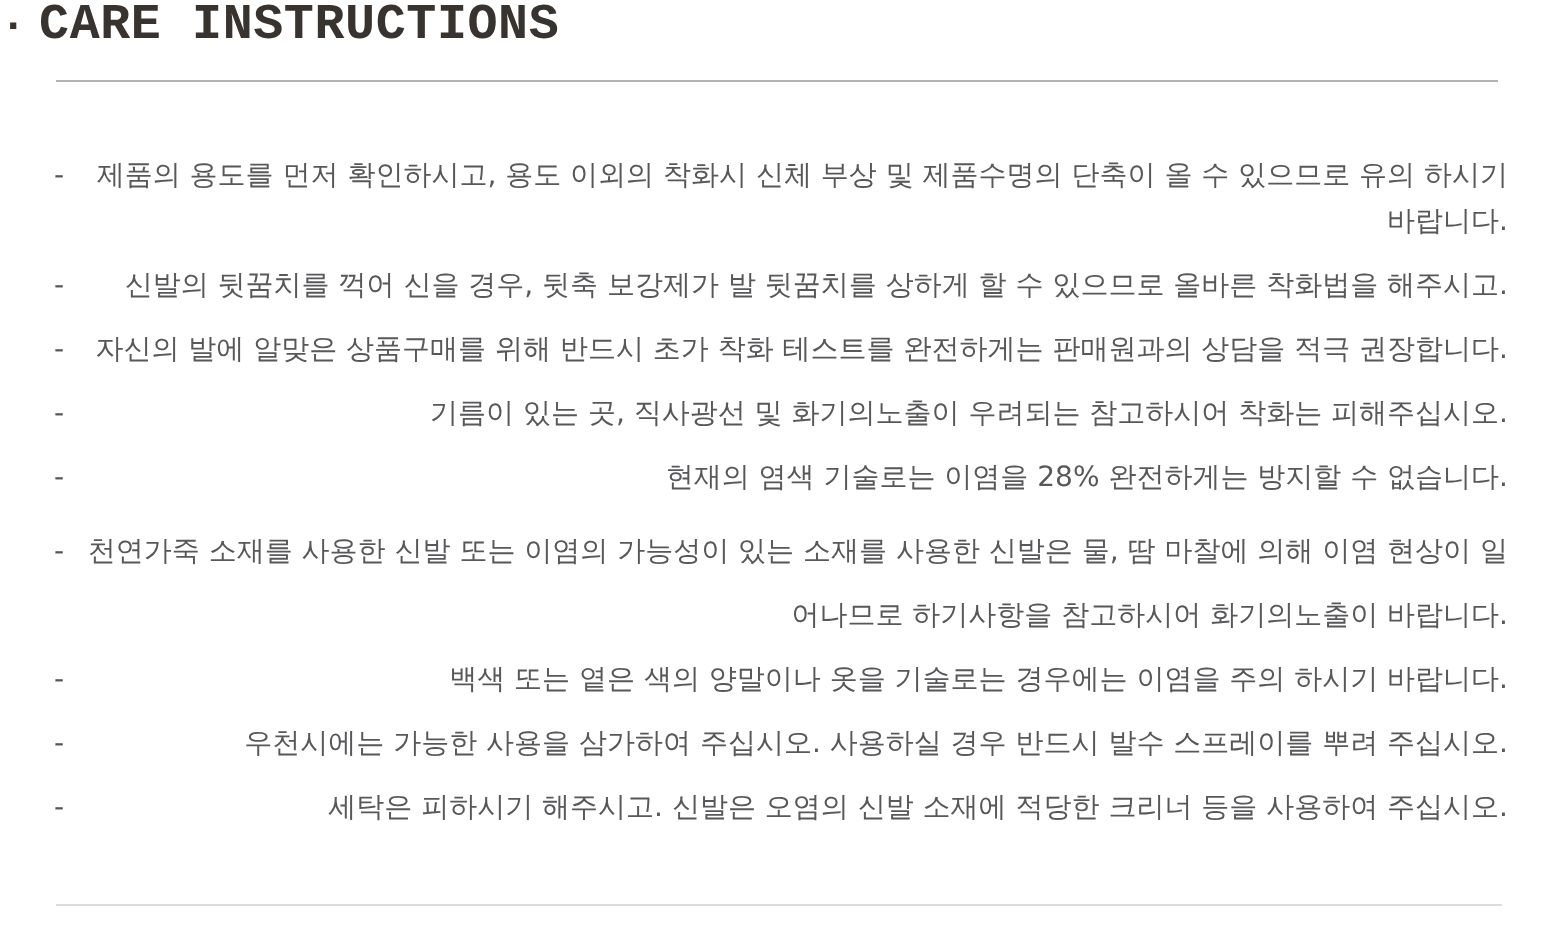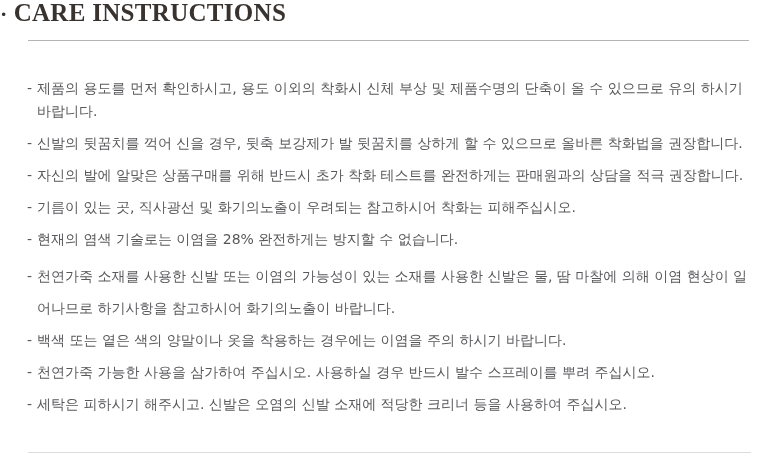--- a/index.html
+++ b/index.html
@@ -11,21 +11,21 @@
     position: relative;
     width: 780px;
     height: 475px;
     background: #ffffff;
     overflow: hidden;
     font-family: "DejaVu Sans", "Liberation Sans", sans-serif;
   }
   .section-title {
     margin: 0;
     padding: 0;
-    font-family: Liberation Serif, serif;
+    font-family: Liberation Mono, monospace;
     font-weight: bold;
     font-size: 25px;
     line-height: 26px;
     color: #38332f;
     letter-spacing: 0.3px;
     white-space: nowrap;
   }
   .section-title .title-bullet {
     font-size: 22px;
     margin-right: 6px;
@@ -45,20 +45,21 @@
     display: flex;
     align-items: flex-start;
   }
   .note-item .dash {
     flex: 0 0 10px;
     width: 10px;
   }
   .note-item .note-text {
     flex: 1 1 auto;
     min-width: 0;
+    text-align: right;
   }
   .group-primary .note-item {
     line-height: 23px;
     margin-bottom: 9px;
   }
   .group-secondary {
     margin-top: 2px;
   }
   .group-secondary .note-item {
     line-height: 32px;
@@ -88,21 +89,21 @@
 
   <div class="notes">
 
     <div class="group-primary">
       <div class="note-item">
         <span class="dash">-</span>
         <span class="note-text">제품의 용도를 먼저 확인하시고, 용도 이외의 착화시 신체 부상 및 제품수명의 단축이 올 수 있으므로 유의 하시기 바랍니다.</span>
       </div>
       <div class="note-item">
         <span class="dash">-</span>
-        <span class="note-text">신발의 뒷꿈치를 꺽어 신을 경우, 뒷축 보강제가 발 뒷꿈치를 상하게 할 수 있으므로 올바른 착화법을 권장합니다.</span>
+        <span class="note-text">신발의 뒷꿈치를 꺽어 신을 경우, 뒷축 보강제가 발 뒷꿈치를 상하게 할 수 있으므로 올바른 착화법을 해주시고.</span>
       </div>
       <div class="note-item">
         <span class="dash">-</span>
         <span class="note-text">자신의 발에 알맞은 상품구매를 위해 반드시 초가 착화 테스트를 완전하게는 판매원과의 상담을 적극 권장합니다.</span>
       </div>
       <div class="note-item">
         <span class="dash">-</span>
         <span class="note-text">기름이 있는 곳, 직사광선 및 화기의노출이 우려되는 참고하시어 착화는 피해주십시오.</span>
       </div>
       <div class="note-item">
@@ -111,25 +112,25 @@
       </div>
     </div>
 
     <div class="group-secondary">
       <div class="note-item">
         <span class="dash">-</span>
         <span class="note-text">천연가죽 소재를 사용한 신발 또는 이염의 가능성이 있는 소재를 사용한 신발은 물, 땀 마찰에 의해 이염 현상이 일어나므로 하기사항을 참고하시어 화기의노출이 바랍니다.</span>
       </div>
       <div class="note-item">
         <span class="dash">-</span>
-        <span class="note-text">백색 또는 옅은 색의 양말이나 옷을 착용하는 경우에는 이염을 주의 하시기 바랍니다.</span>
+        <span class="note-text">백색 또는 옅은 색의 양말이나 옷을 기술로는 경우에는 이염을 주의 하시기 바랍니다.</span>
       </div>
       <div class="note-item">
         <span class="dash">-</span>
-        <span class="note-text">천연가죽 가능한 사용을 삼가하여 주십시오. 사용하실 경우 반드시 발수 스프레이를 뿌려 주십시오.</span>
+        <span class="note-text">우천시에는 가능한 사용을 삼가하여 주십시오. 사용하실 경우 반드시 발수 스프레이를 뿌려 주십시오.</span>
       </div>
       <div class="note-item">
         <span class="dash">-</span>
         <span class="note-text">세탁은 피하시기 해주시고. 신발은 오염의 신발 소재에 적당한 크리너 등을 사용하여 주십시오.</span>
       </div>
     </div>
 
   </div>
 
   <hr class="divider-bottom">

